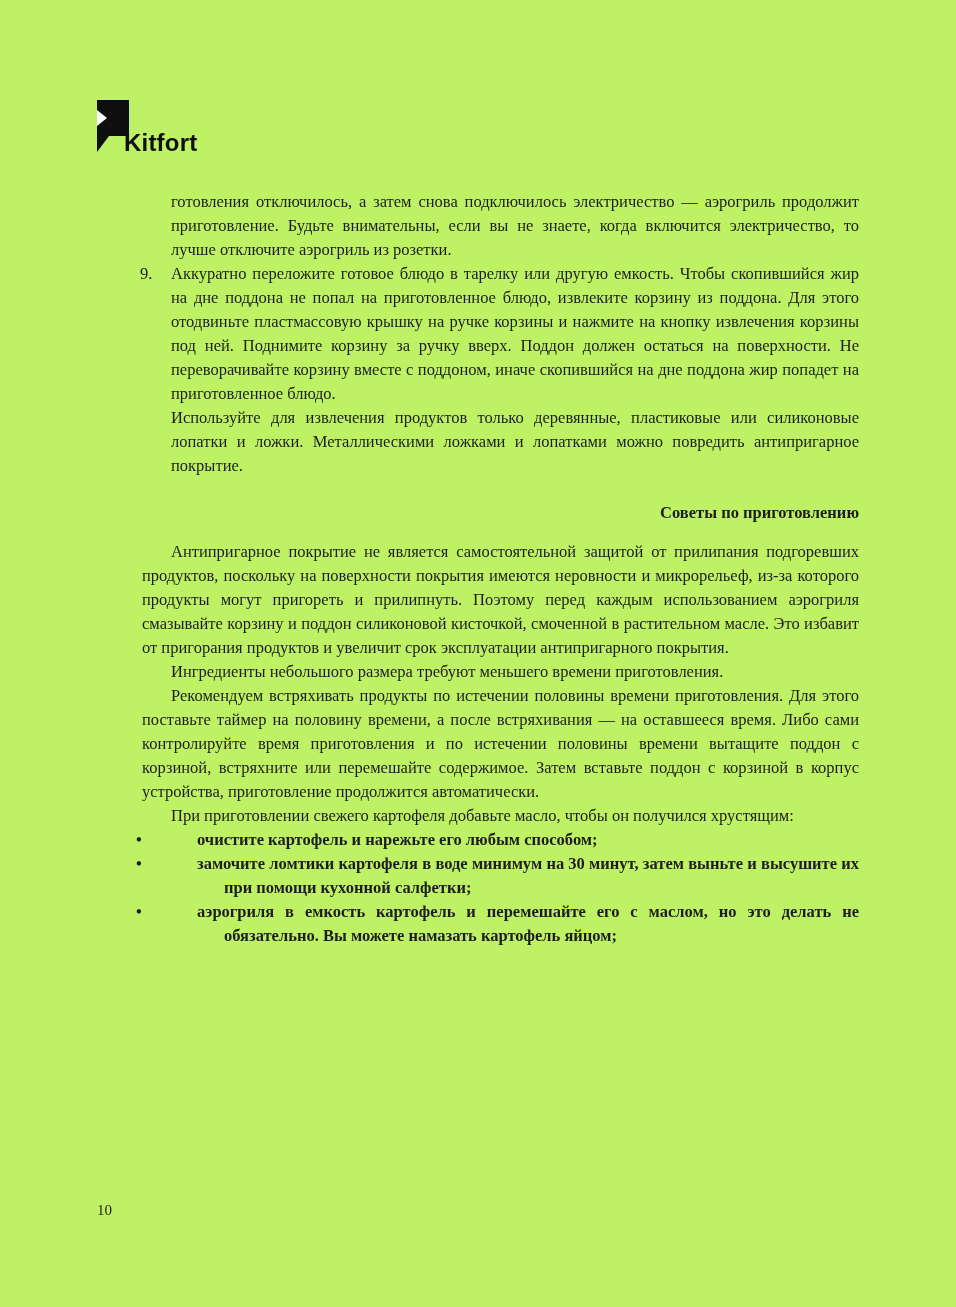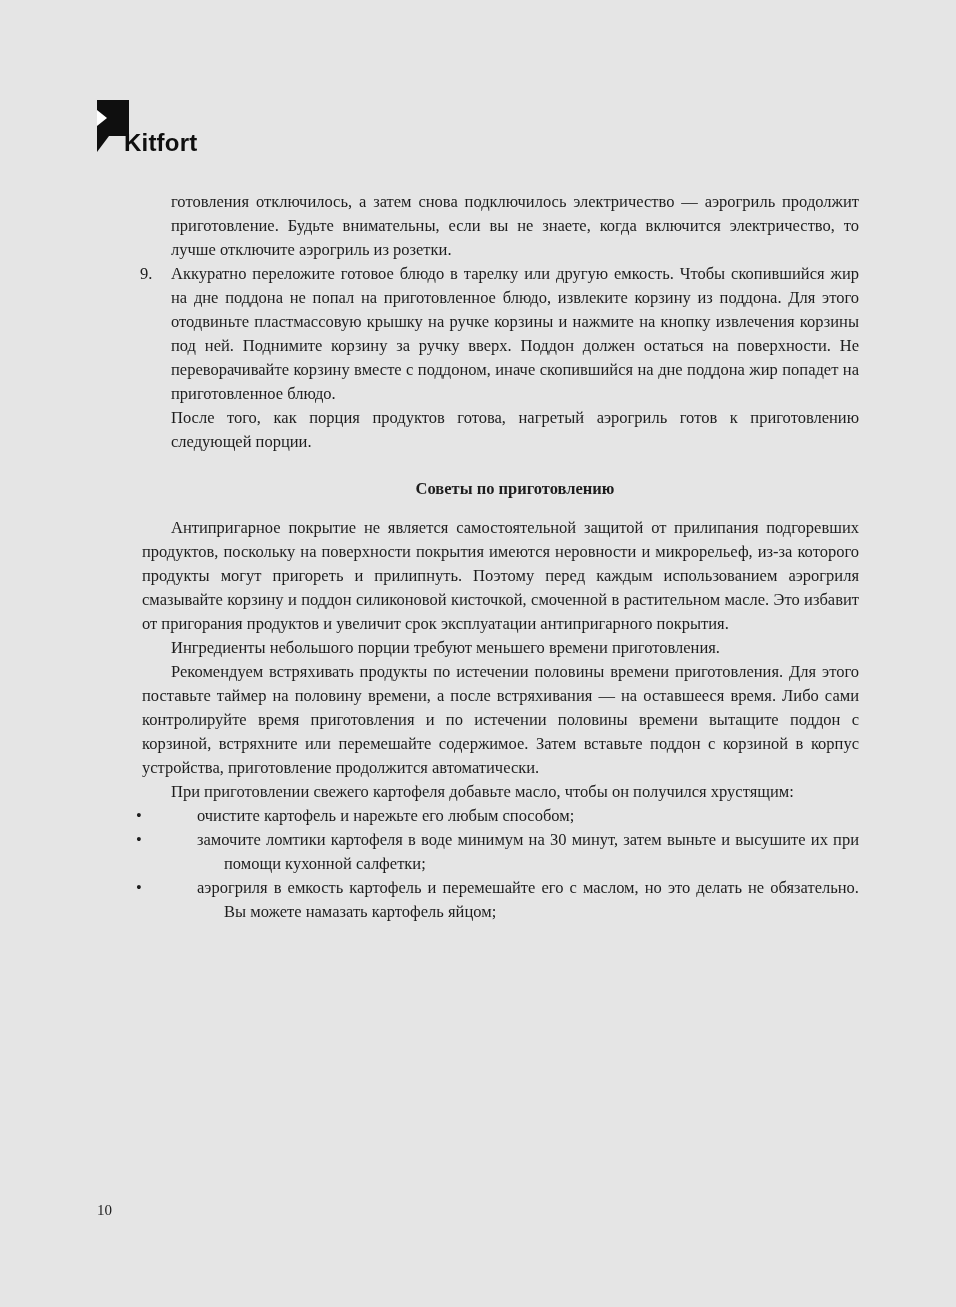--- a/index.html
+++ b/index.html
@@ -4,21 +4,21 @@
 <style>
   html, body {
     margin: 0;
     padding: 0;
     background: #ffffff;
   }
   .page {
     position: relative;
     width: 956px;
     height: 1307px;
-    background: #e5e5e5;
+    background: #bef264;
     overflow: hidden;
     font-family: "Liberation Serif", serif;
     color: #1d1d1d;
   }
 
   
   .brand {
     position: absolute;
     left: 95px;
     top: 98px;
@@ -64,33 +64,34 @@
     position: absolute;
     left: -31px;
     top: 0;
   }
 
   .tips-heading {
     margin: 23px 0 15px 29px;
     font-size: 16.5px;
     line-height: 24px;
     font-weight: 700;
-    text-align: center;
+    text-align: right;
   }
 
   .para-indent { text-indent: 29px; }
 
   .bullets {
     list-style: none;
     margin: 0;
     padding: 0;
   }
   .bullets li {
     padding-left: 82px;
     text-indent: -44px;
+    font-weight: bold;
   }
   .bullets li::before {
     content: "\2022";
     display: inline-block;
     width: 17px;
   }
 
   .page-number {
     position: absolute;
     left: 97px;
@@ -115,27 +116,27 @@
 
   <div class="content">
 
     <div class="hang-block">
       <p>готовления отключилось, а затем снова подключилось электричество — аэрогриль продолжит приготовление. Будьте внимательны, если вы не знаете, когда включится электричество, то лучше отключите аэрогриль из розетки.</p>
     </div>
 
     <div class="numbered-item">
       <span class="item-number">9.</span>
       <p>Аккуратно переложите готовое блюдо в тарелку или другую емкость. Чтобы скопившийся жир на дне поддона не попал на приготовленное блюдо, извлеките корзину из поддона. Для этого отодвиньте пластмассовую крышку на ручке корзины и нажмите на кнопку извлечения корзины под ней. Поднимите корзину за ручку вверх. Поддон должен остаться на поверхности. Не переворачивайте корзину вместе с поддоном, иначе скопившийся на дне поддона жир попадет на приготовленное блюдо.</p>
-      <p>После того, как порция продуктов готова, нагретый аэрогриль готов к приготовлению следующей порции.</p>
+      <p>Используйте для извлечения продуктов только деревянные, пластиковые или силиконовые лопатки и ложки. Металлическими ложками и лопатками можно повредить антипригарное покрытие.</p>
     </div>
 
     <h3 class="tips-heading">Советы по приготовлению</h3>
 
     <p class="para-indent">Антипригарное покрытие не является самостоятельной защитой от прилипания подгоревших продуктов, поскольку на поверхности покрытия имеются неровности и микрорельеф, из-за которого продукты могут пригореть и прилипнуть. Поэтому перед каждым использованием аэрогриля смазывайте корзину и поддон силиконовой кисточкой, смоченной в растительном масле. Это избавит от пригорания продуктов и увеличит срок эксплуатации антипригарного покрытия.</p>
-    <p class="para-indent">Ингредиенты небольшого порции требуют меньшего времени приготовления.</p>
+    <p class="para-indent">Ингредиенты небольшого размера требуют меньшего времени приготовления.</p>
     <p class="para-indent">Рекомендуем встряхивать продукты по истечении половины времени приготовления. Для этого поставьте таймер на половину времени, а после встряхивания — на оставшееся время. Либо сами контролируйте время приготовления и по истечении половины времени вытащите поддон с корзиной, встряхните или перемешайте содержимое. Затем вставьте поддон с корзиной в корпус устройства, приготовление продолжится автоматически.</p>
     <p class="para-indent">При приготовлении свежего картофеля добавьте масло, чтобы он получился хрустящим:</p>
 
     <ul class="bullets">
       <li>очистите картофель и нарежьте его любым способом;</li>
       <li>замочите ломтики картофеля в воде минимум на 30 минут, затем выньте и высушите их при помощи кухонной салфетки;</li>
       <li>аэрогриля в емкость картофель и перемешайте его с маслом, но это делать не обязательно. Вы можете намазать картофель яйцом;</li>
     </ul>
 
   </div>

